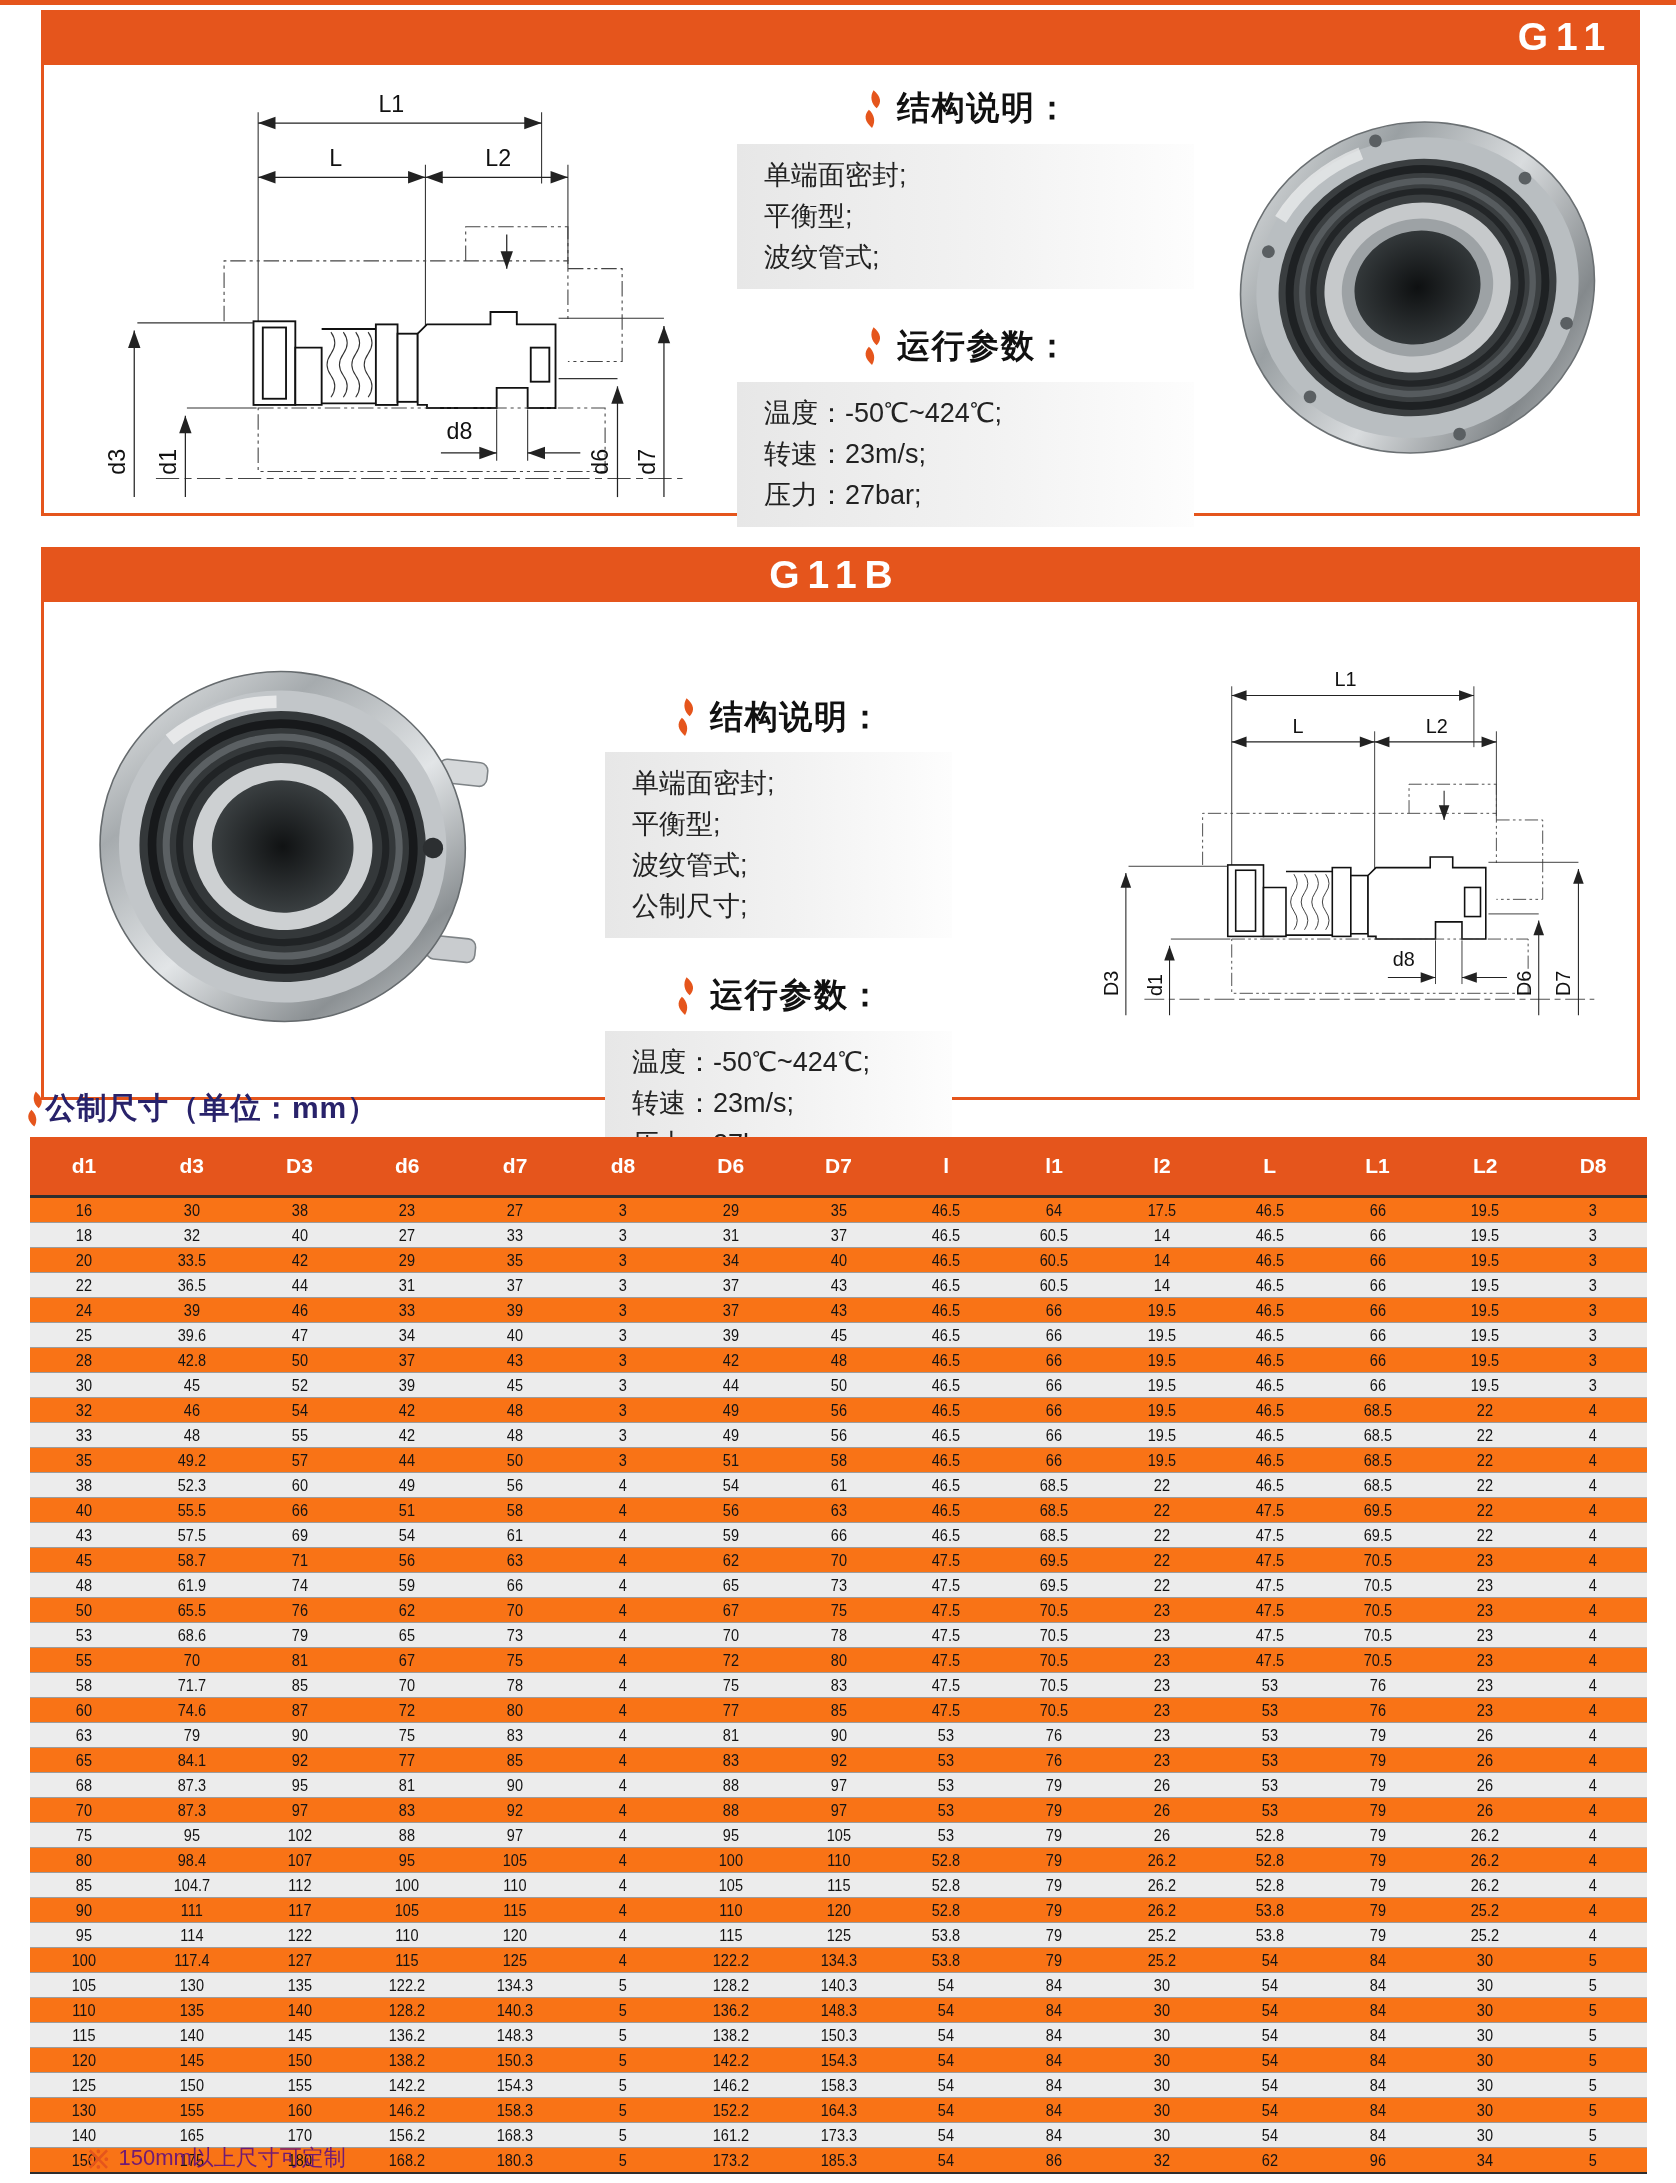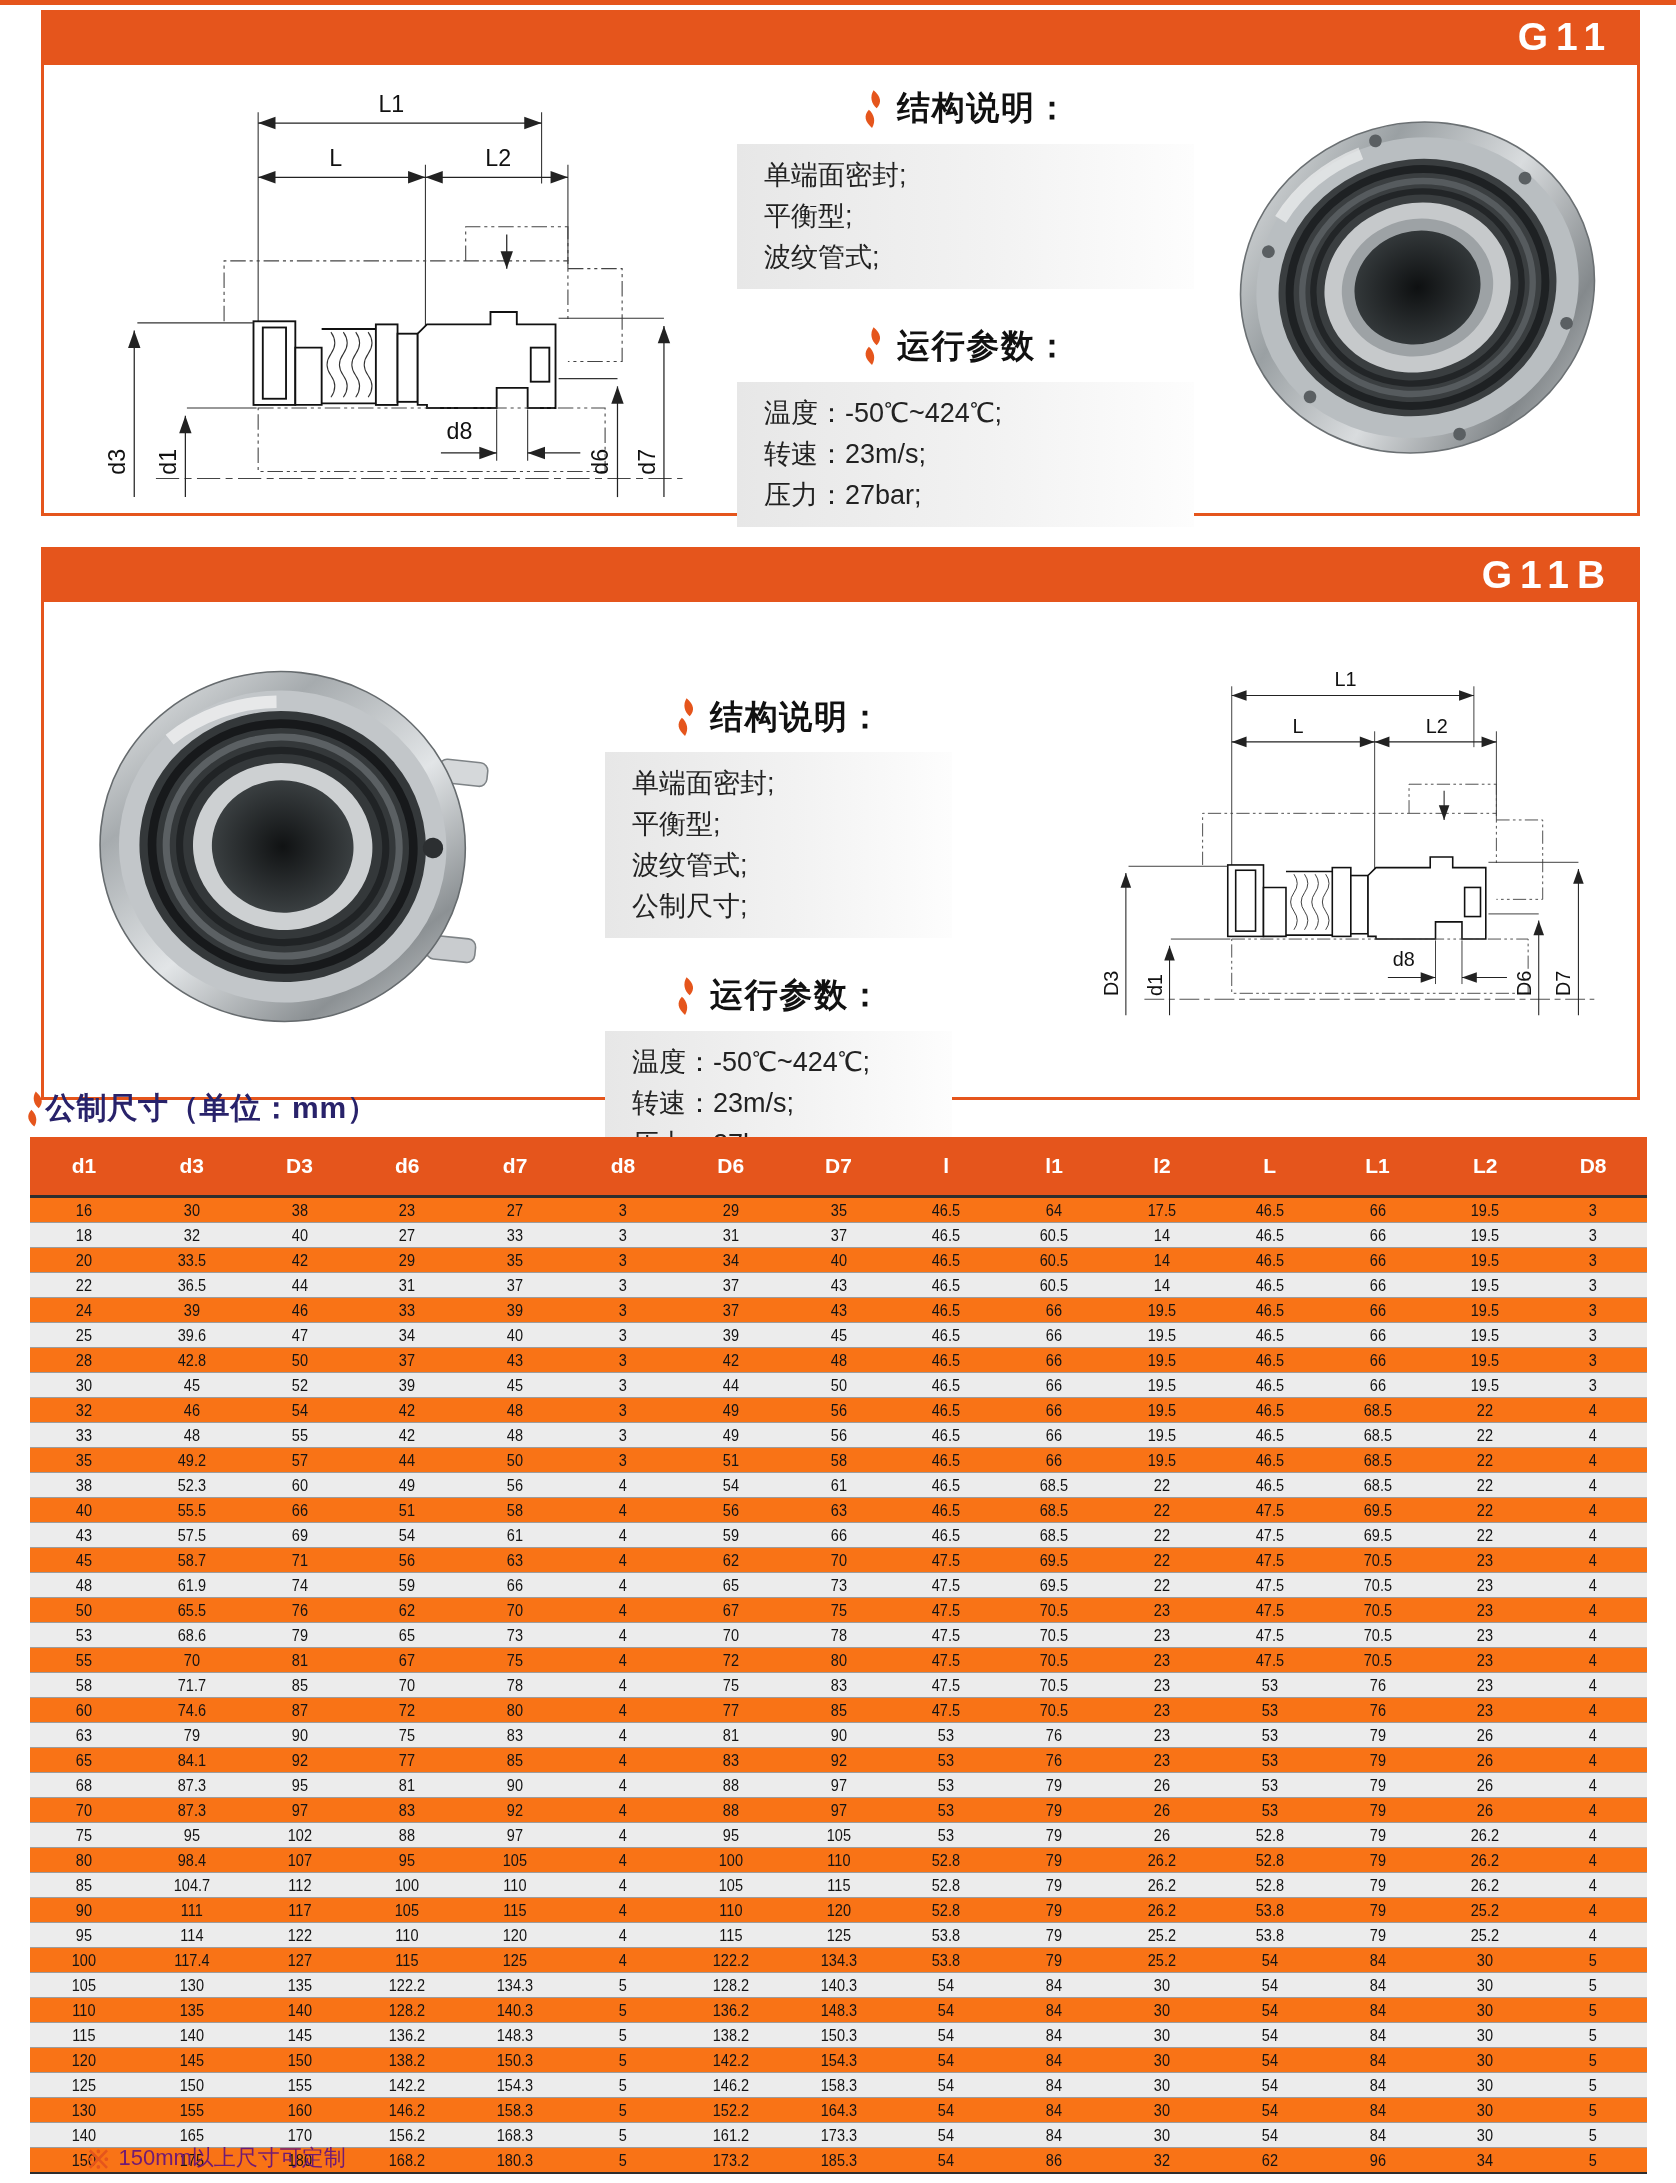--- a/index.html
+++ b/index.html
@@ -12,21 +12,21 @@
   .page{position:relative;width:1677px;height:2183px;background:#fff;overflow:hidden;
         font-family:"Liberation Sans",sans-serif;color:var(--ink);}
   .top-line{position:absolute;top:0;left:0;width:1677px;height:4.7px;background:var(--accent);}
 
   
   .product-box{position:absolute;left:41px;width:1599px;}
   .g11-box{top:9.5px;height:506px;}
   .g11b-box{top:547px;height:553px;}
   .box-band{height:55px;background:var(--accent);display:flex;align-items:center;padding:0 27px;box-sizing:border-box;}
   .band-right{justify-content:flex-end;}
-  .band-left{justify-content:flex-end;padding-left:16px;}
+  .band-left{justify-content:center;padding-left:16px;}
   .band-title{color:#ffffff;font-size:39px;font-weight:bold;letter-spacing:7.9px;}
   .box-content{position:relative;background:#fff;border:3.2px solid var(--accent);border-top:none;box-sizing:border-box;}
   .g11-box .box-content{height:451px;}
   .g11b-box .box-content{height:498px;}
 
   .drawing-svg{position:absolute;}
   .g11-drawing{left:19px;top:7.9px;width:666px;height:432px;}
   .g11b-drawing{left:1021px;top:22px;width:569px;height:425px;}
   .photo-svg{position:absolute;}
   .g11-photo{right:4.7px;top:6.3px;width:429px;height:433px;}

